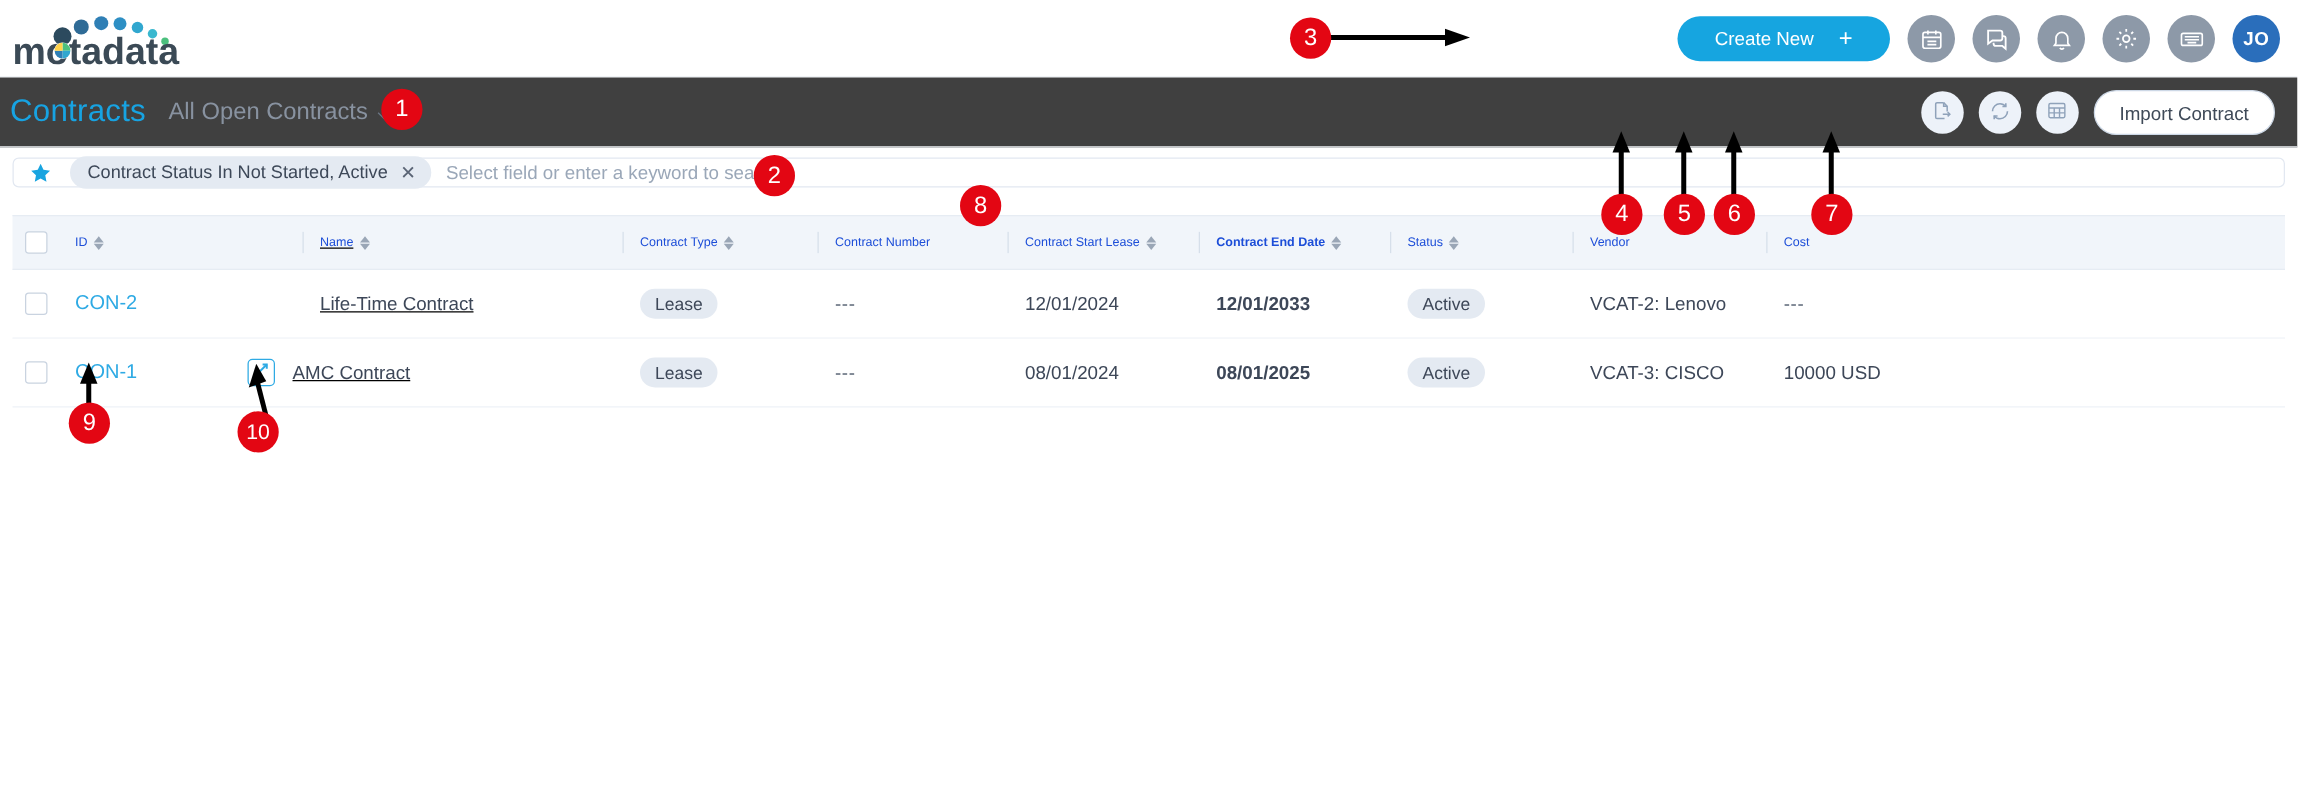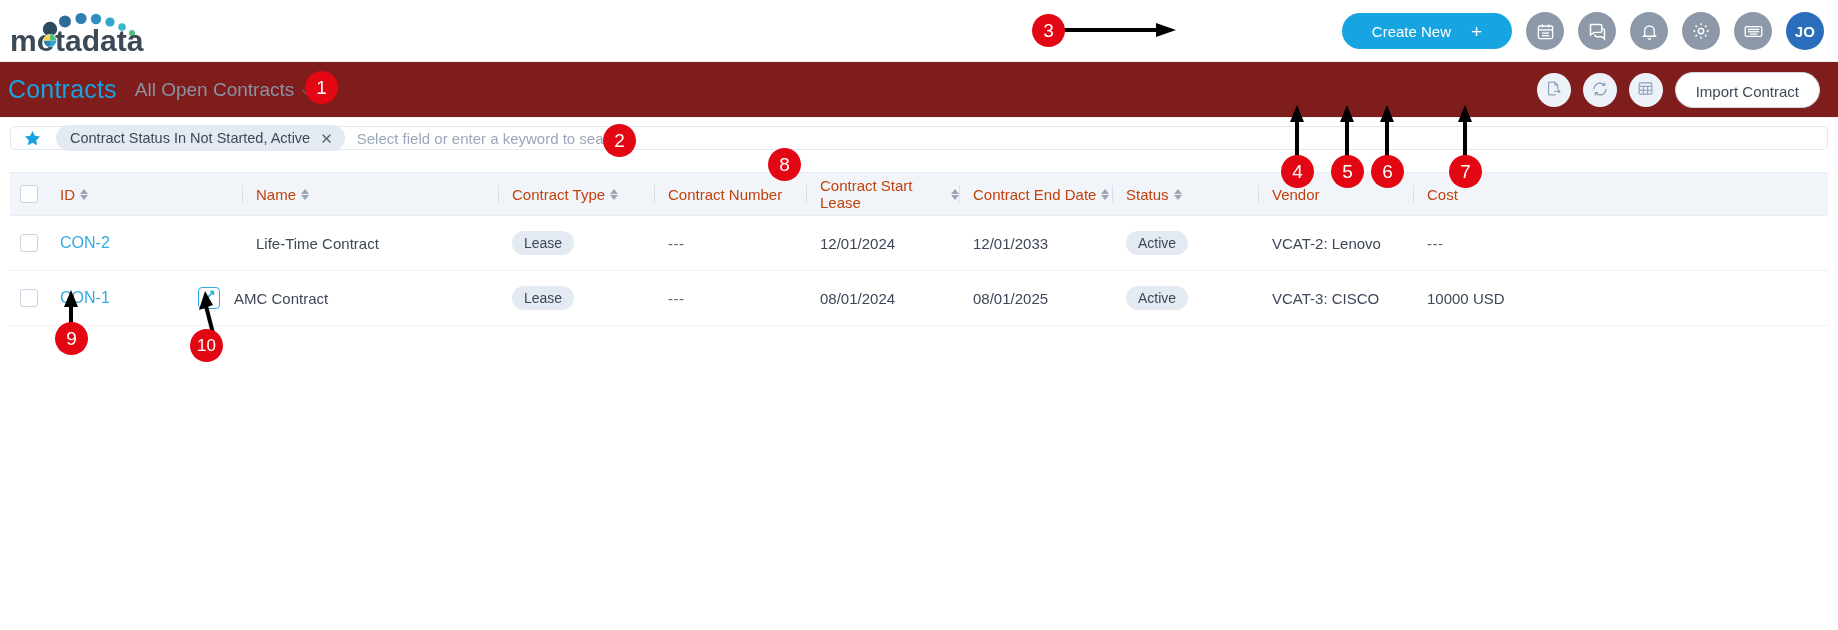--- a/index.html
+++ b/index.html
@@ -41,21 +41,21 @@
   .avatar {
     width: 38px; height: 38px; border-radius: 50%;
     background: #2a6ebb; color: #fff; display: flex;
     align-items: center; justify-content: center;
     font-size: 15px; cursor: pointer; letter-spacing: .3px; font-weight: bold;
   }
 
   
   .page-header {
     position: absolute; top: 62px; left: 0; width: 1838px; height: 56px;
-    display: flex; align-items: center; background: #7f1d1d;
+    display: flex; align-items: center; background: #404040;
     border-bottom: 1px solid #eef1f5;
   }
   .page-title {
     margin-left: 8px; font-size: 25px; color: #17a3e2; letter-spacing: .2px;
   }
   .view-select {
     margin-left: 18px; display: flex; align-items: center; gap: 9px;
     color: #8892a0; font-size: 19px; cursor: pointer;
   }
   .chev {
@@ -113,30 +113,30 @@
     height: 55px; display: flex; align-items: center;
     border-bottom: 1px solid #eef2f7; background: #fff;
   }
   .cell { display: flex; align-items: center; position: relative; padding-left: 14px; }
   .cell.sep::before {
     content: ""; position: absolute; left: 0; top: 50%;
     transform: translateY(-50%); width: 1px; height: 17px; background: #d6dfea;
   }
   .c-check { width: 36px; padding-left: 10px; }
   .c-id { width: 196px; }
-  .c-name { width: 256px; }
+  .c-name { width: 256px; text-decoration: underline; }
   .c-type { width: 156px; }
   .c-number { width: 152px; }
   .c-start { width: 153px; }
-  .c-end { width: 153px; }
+  .c-end { width: 153px; font-weight: bold; }
   .c-status { width: 146px; }
   .c-vendor { width: 155px; }
   .c-cost { width: 180px; }
 
-  .th-label { font-size: 15px; color: #c2410c; display: flex; align-items: center; gap: 5px; }
+  .th-label { font-size: 10px; color: #1d4ed8; display: flex; align-items: center; gap: 5px; }
   .sorter { display: inline-flex; flex-direction: column; gap: 1px; }
   .sorter i {
     display: block; width: 0; height: 0;
     border-left: 4px solid transparent; border-right: 4px solid transparent;
   }
   .sorter i.up { border-bottom: 5px solid #9aa6b6; }
   .sorter i.dn { border-top: 5px solid #9aa6b6; }
 
   .checkbox {
     width: 18px; height: 18px; border: 1px solid #c9d3e0;

